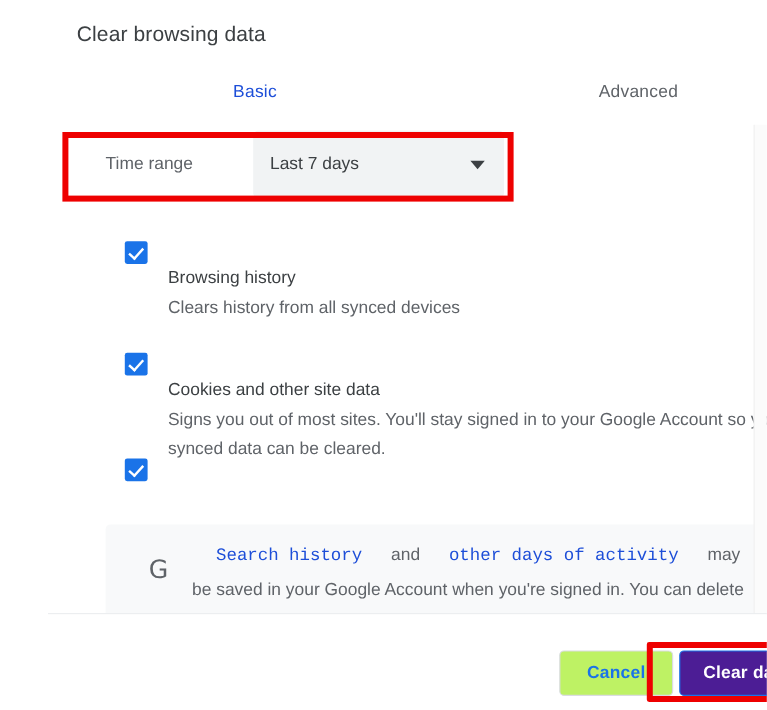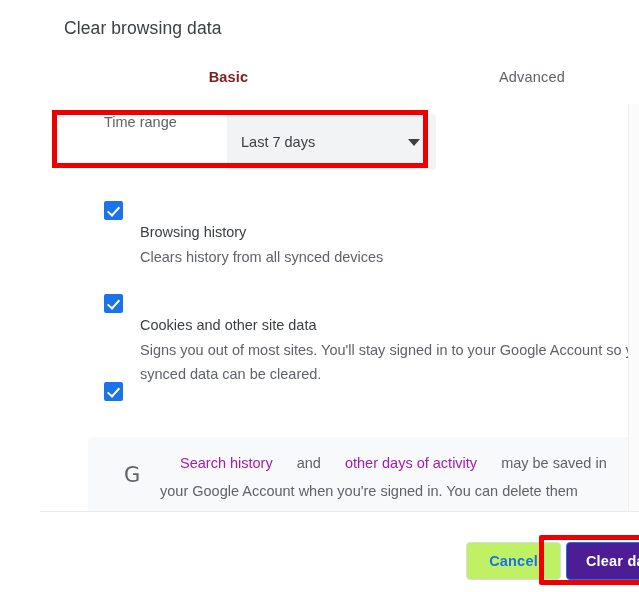--- a/index.html
+++ b/index.html
@@ -39,21 +39,21 @@
   .tab {
     position: absolute;
     top: 0;
     height: 38px;
     line-height: 38px;
     text-align: center;
     font-size: 14.5px;
     letter-spacing: 0.2px;
     cursor: pointer;
   }
-  .tab-basic { left: 16px; width: 305px; color: #7f1d1d; font-weight: 700; }
+  .tab-basic { left: 0; width: 305px; color: #1d4ed8; font-weight: 400; }
   .tab-advanced { left: 305px; width: 334px; color: #5f6368; }
   .tabbar-baseline {
     position: absolute;
     left: 0; top: 93px;
     width: 639px; height: 2px;
     background: #e8eaed;
   }
   .tab-indicator {
     position: absolute;
     left: 0; top: 92px;
@@ -66,24 +66,24 @@
     position: absolute;
     left: 0; top: 96px;
     width: 608px; height: 415px;
     background: #ffffff;
     overflow: hidden;
   }
 
   
   .timerange-row {
     position: absolute;
-    left: 24px; top: 18px;
+    left: 8px; top: 18px;
     width: 352px; height: 46px;
     display: flex;
-    align-items: flex-start;
+    align-items: center;
   }
   .timerange-label {
     font-size: 14.5px;
     color: #5f6368;
     width: 103px;
     flex: none;
   }
   .timerange-select {
     position: relative;
     width: 249px;
@@ -179,23 +179,24 @@
     text-align: left;
     padding-top: 14px;
   }
   .notice-text {
     margin-left: 10px;
     font-size: 14.5px;
     color: #5f6368;
     line-height: 28px;
   }
   .notice-text a {
-    color: #a21caf;
+    color: #1d4ed8;
     text-decoration: none;
     cursor: pointer;
+    font-family: Liberation Mono, monospace;
   }
 
   
   .scrollbar {
     position: absolute;
     right: 0; top: 104px;
     width: 31px; height: 407px;
     background: #fbfbfb;
     border-left: 1px solid #f0f0f0;
   }

